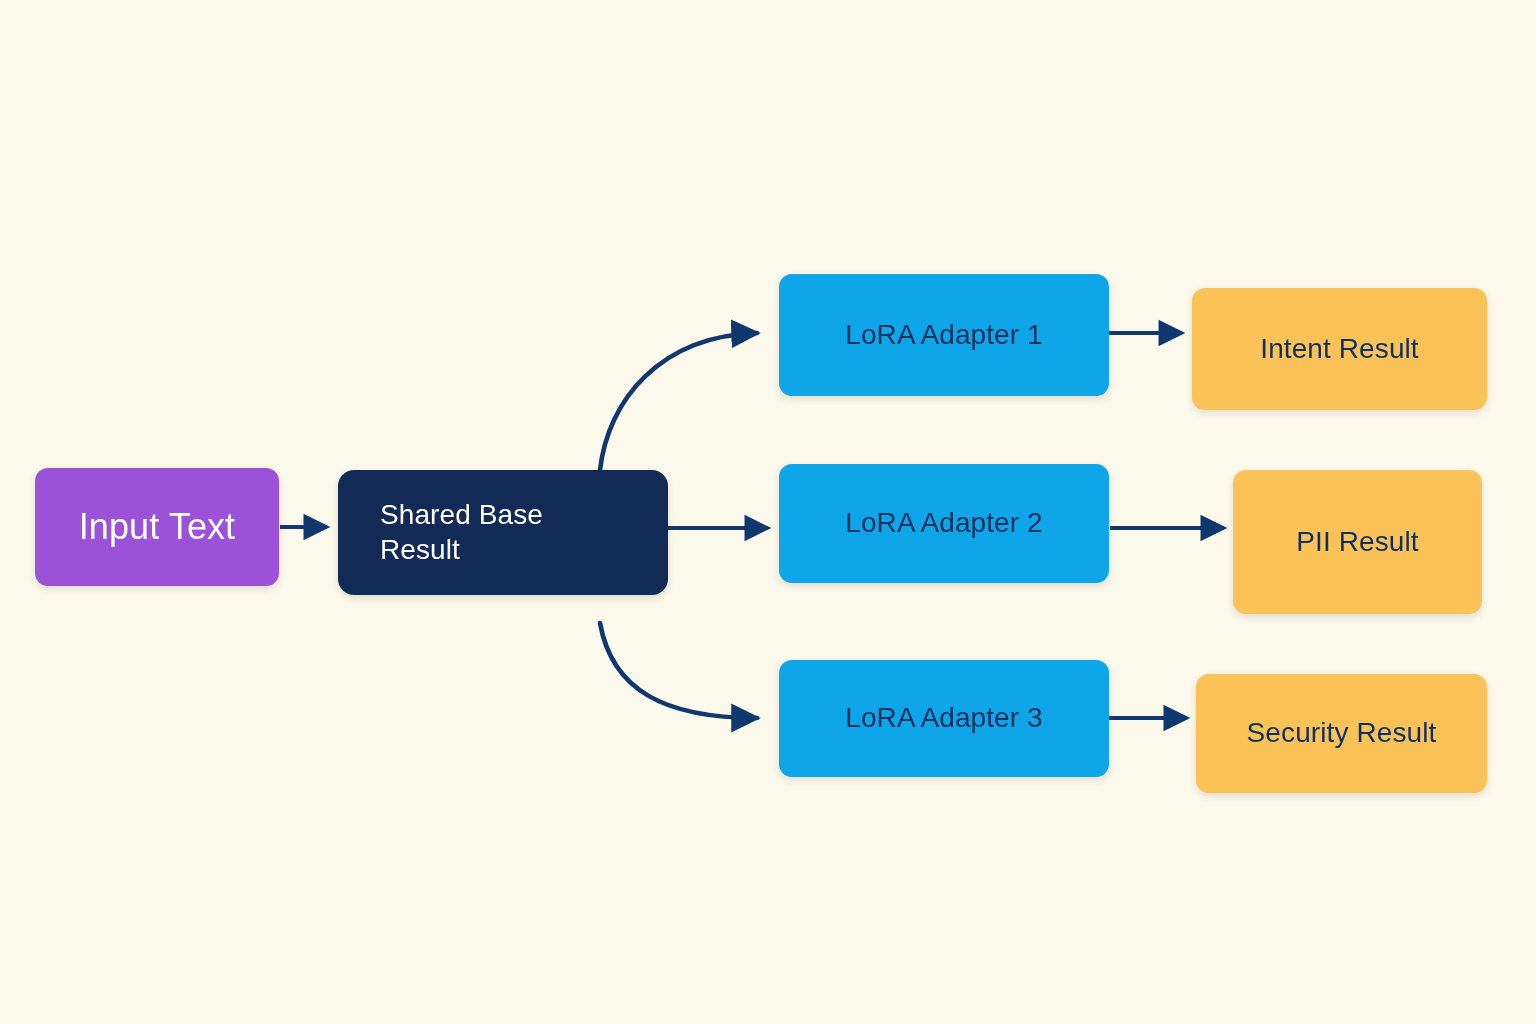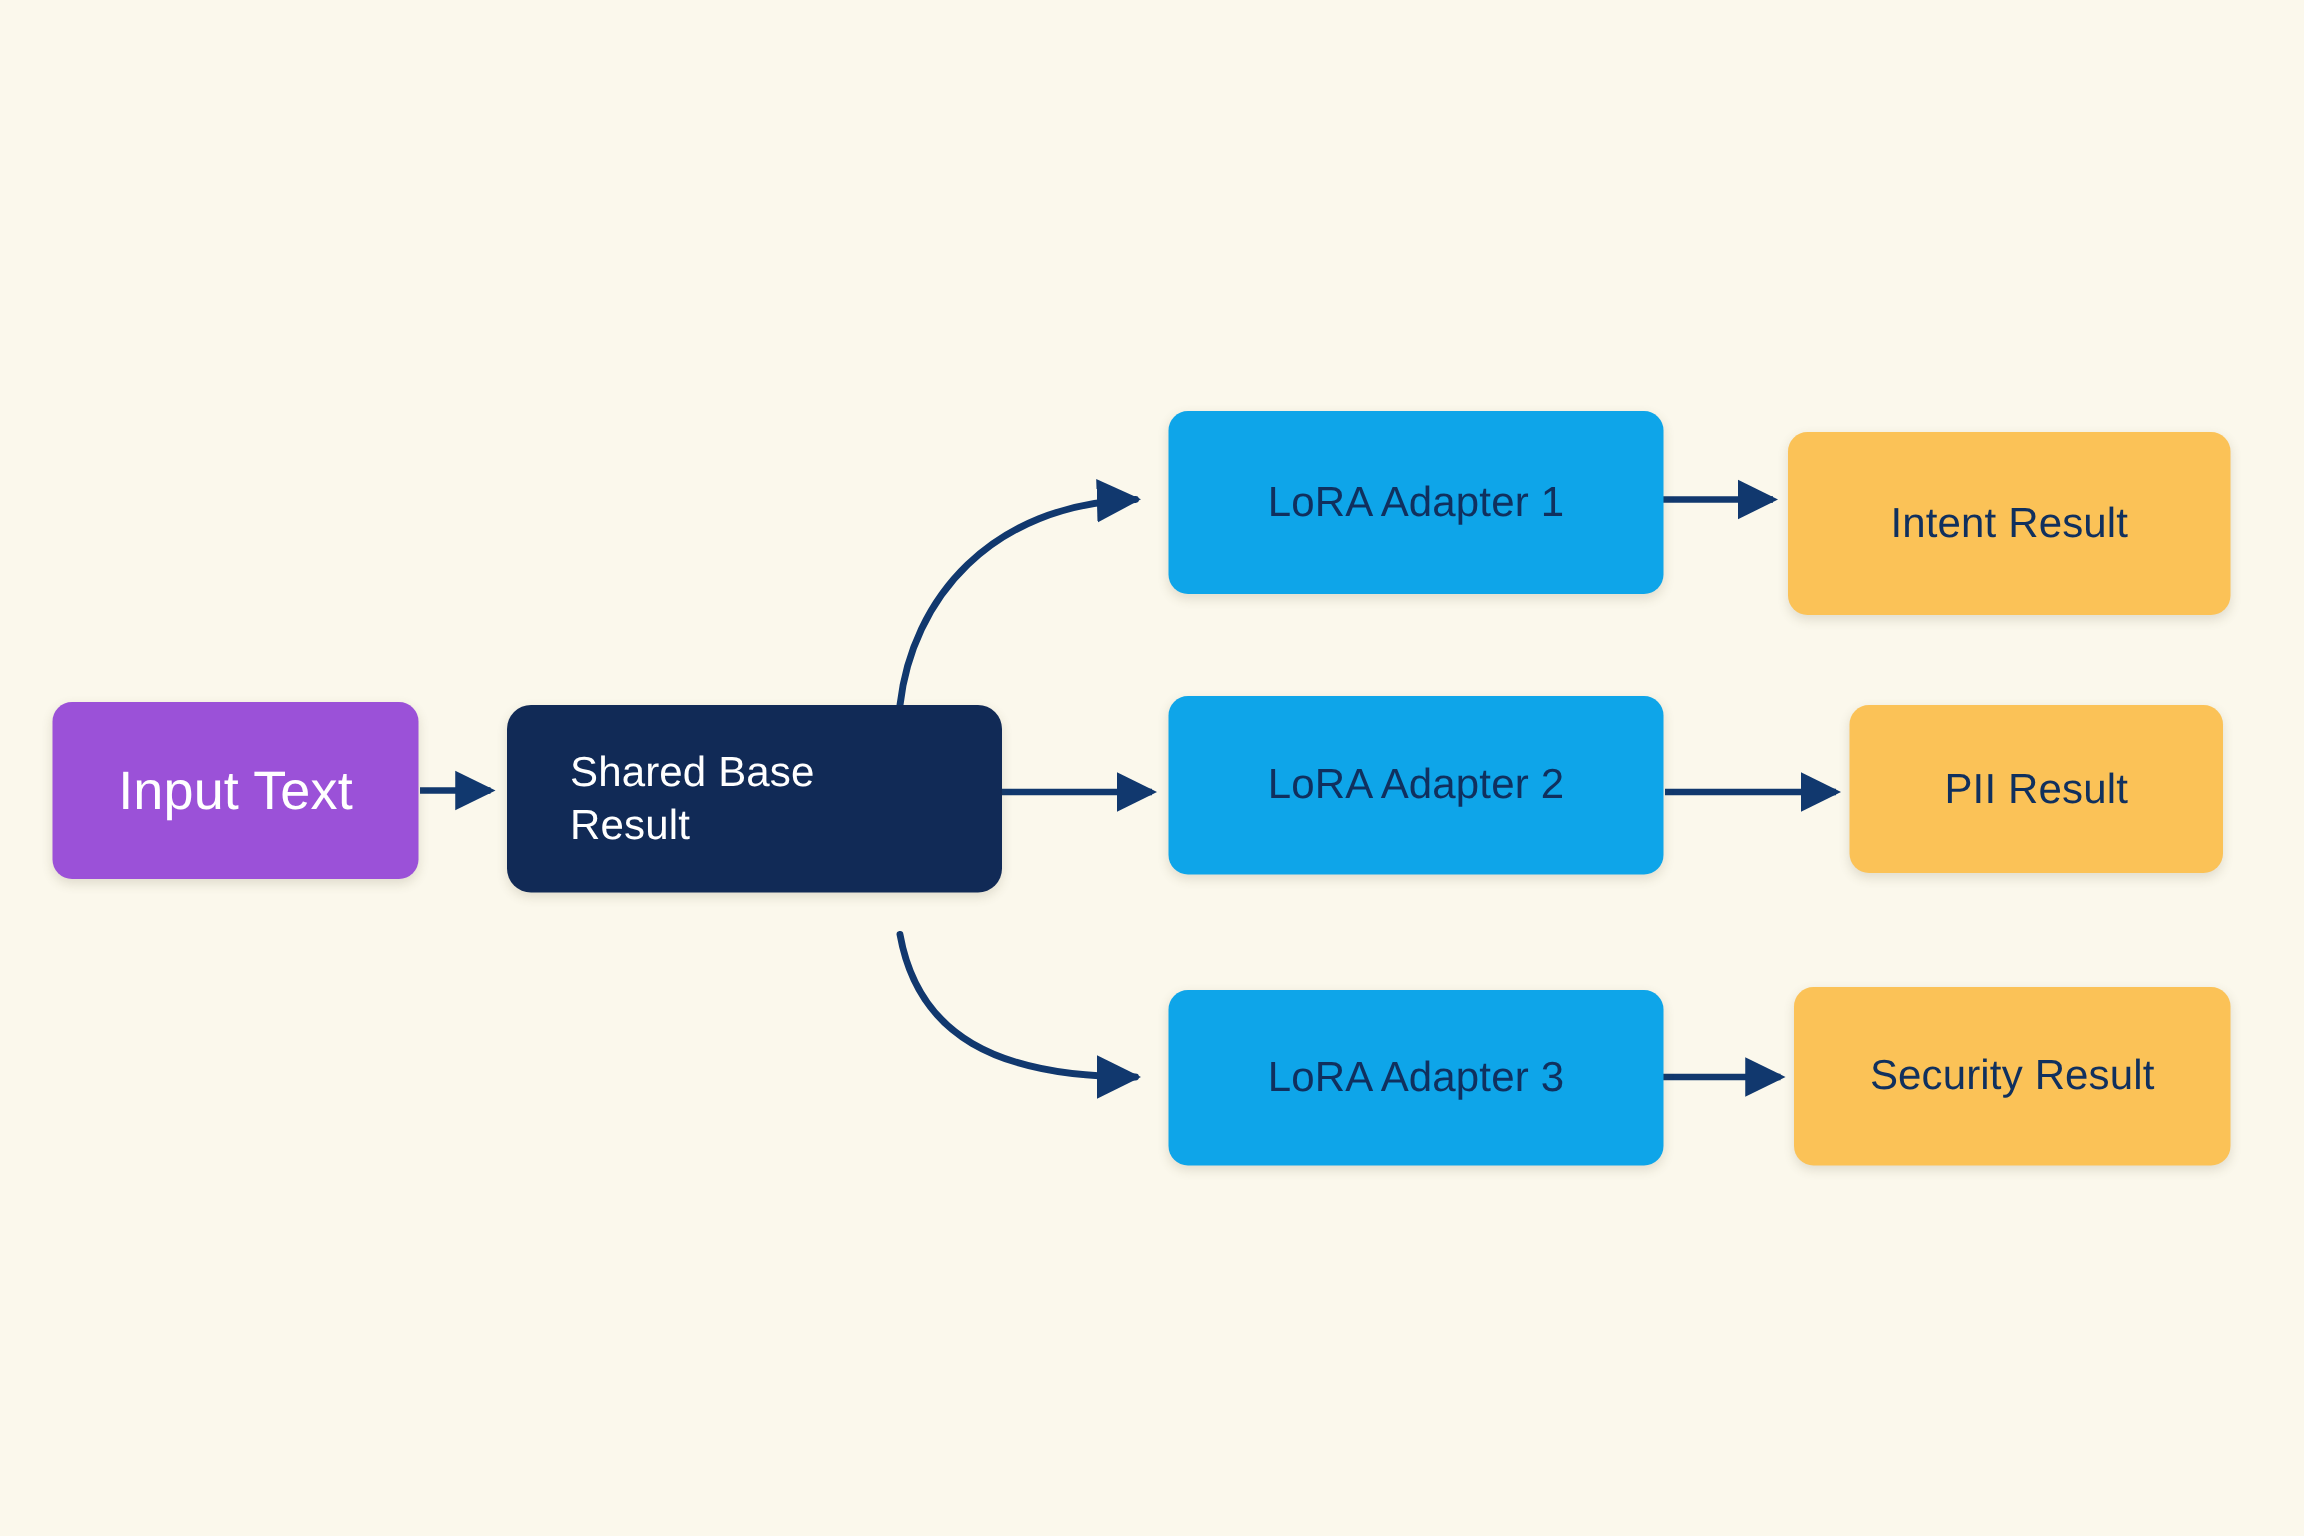--- a/index.html
+++ b/index.html
@@ -88,22 +88,22 @@
     background: #fbc257;
     color: #10305e;
     border-radius: 13px;
   }
   .node-result .label {
     font-size: 28px;
     text-align: center;
     padding: 0 12px;
   }
   .node-result-1 { left: 1192px; top: 288px; width: 295px; height: 122px; }
-  .node-result-2 { left: 1233px; top: 470px; width: 249px; height: 112px; }
-  .node-result-3 { left: 1196px; top: 658px; width: 291px; height: 119px; }
+  .node-result-2 { left: 1233px; top: 470px; width: 249px; height: 144px; }
+  .node-result-3 { left: 1196px; top: 674px; width: 291px; height: 119px; }
 </style>
 </head>
 <body>
 
 <div id="canvas">
 
   <svg id="edges" viewBox="0 0 1536 1024" xmlns="http://www.w3.org/2000/svg">
     <defs>
       <marker id="arrowhead" markerWidth="7" markerHeight="7" refX="5.6" refY="3.5" orient="auto" markerUnits="strokeWidth">
         <path d="M0,0.35 L6.4,3.5 L0,6.65 Z" fill="#11386e"></path>

